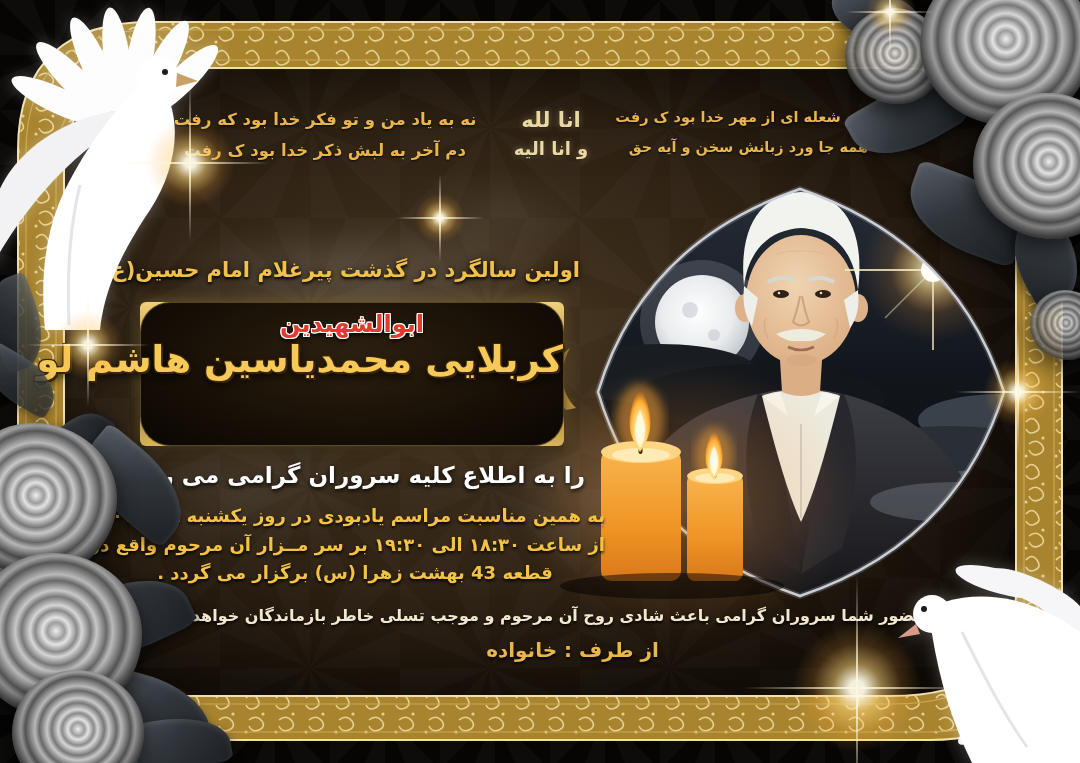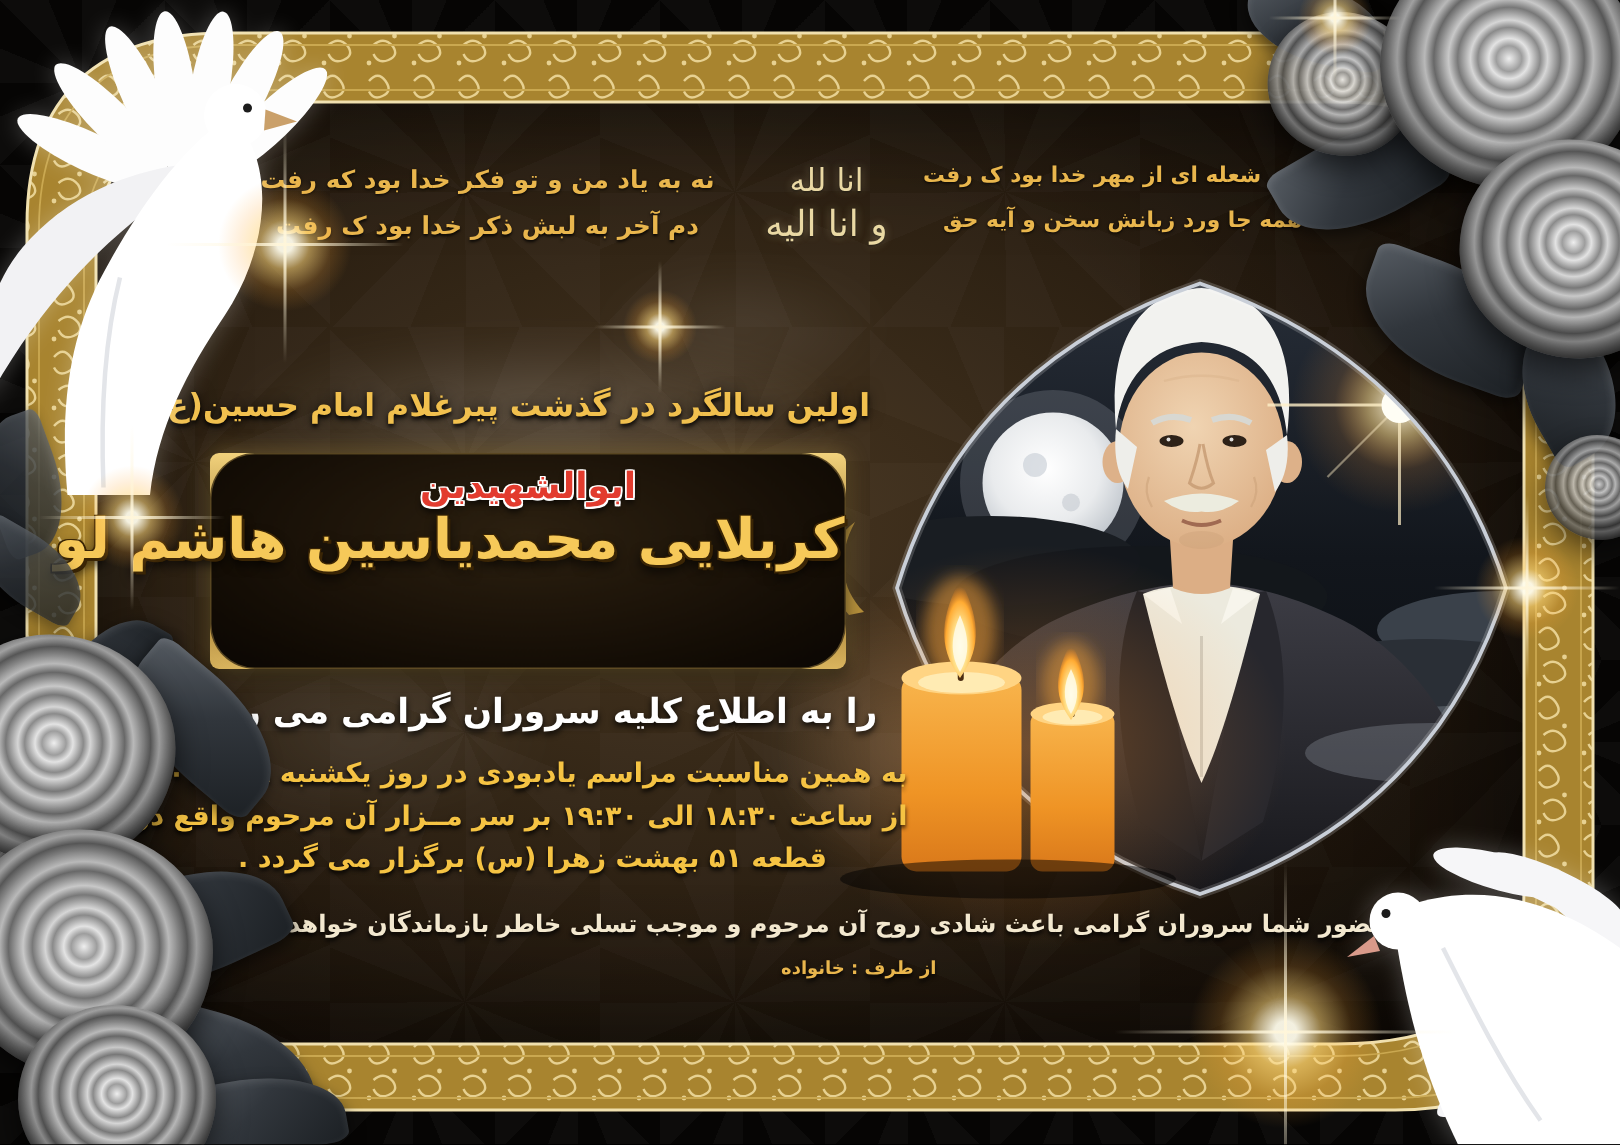--- a/index.html
+++ b/index.html
@@ -31,24 +31,24 @@
   svg.frame{z-index:5;}
   .content{position:absolute;inset:0;z-index:6;}
 
   
   .couplet{position:absolute;text-align:center;font-weight:bold;color:#e9b64d;
     text-shadow:0 1px 2px rgba(0,0,0,.85);}
   .couplet-left{left:170px;top:104px;width:310px;font-size:16.5px;line-height:31px;}
   .couplet-right{left:632px;top:102px;width:236px;font-size:14.5px;line-height:30px;white-space:nowrap;}
 
   .calligraphy{position:absolute;left:478px;top:96px;width:146px;height:142px;z-index:6;
-    color:#ead9a4;text-align:center;font-weight:normal;
+    color:#ead9a4;text-align:center;font-weight:bold;
     text-shadow:0 0 6px rgba(255,235,180,.35),0 1px 2px rgba(0,0,0,.8);}
   .calligraphy .c1{font-size:21px;margin-top:12px;}
-  .calligraphy .c2{font-size:24px;line-height:34px;}
+  .calligraphy .c2{font-size:18px;line-height:34px;}
   .calligraphy .c3{font-size:21px;line-height:30px;}
 
   .occasion{position:absolute;left:130px;top:258px;width:450px;text-align:center;
     font-size:21px;font-weight:bold;color:#f1c04e;white-space:nowrap;
     text-shadow:0 2px 3px rgba(0,0,0,.9),0 0 10px rgba(0,0,0,.6);}
 
   .plaque{position:absolute;left:140px;top:302px;width:424px;height:144px;border-radius:6px;
     padding:0;background:linear-gradient(180deg,#f2d27c,#8a6420 55%,#d9b45e);
     box-shadow:0 0 14px rgba(240,200,100,.35),0 4px 10px rgba(0,0,0,.7);}
   .plaque-inner{width:100%;height:100%;border-radius:30px;text-align:center;
@@ -62,21 +62,21 @@
     text-shadow:0 2px 3px rgba(0,0,0,.9);}
 
   .intro{position:absolute;left:115px;top:462px;width:470px;text-align:center;white-space:nowrap;
     font-size:23px;font-weight:bold;color:#ffffff;text-shadow:0 2px 4px rgba(0,0,0,.9);}
   .details{position:absolute;left:105px;top:502px;width:500px;text-align:center;
     font-size:18px;font-weight:bold;color:#f5c343;line-height:28.5px;white-space:nowrap;
     text-shadow:0 2px 3px rgba(0,0,0,.9);}
   .closing{position:absolute;left:118px;top:606px;width:845px;text-align:center;white-space:nowrap;
     font-size:16px;font-weight:bold;color:#f3e8cf;text-shadow:0 2px 3px rgba(0,0,0,.9);}
   .signature{position:absolute;left:150px;top:638px;width:845px;text-align:center;
-    font-size:12px;font-weight:bold;color:#e9b64d;text-shadow:0 2px 3px rgba(0,0,0,.9);}
+    font-size:20px;font-weight:bold;color:#e9b64d;text-shadow:0 2px 3px rgba(0,0,0,.9);}
 
   
   .rose{position:absolute;z-index:7;border-radius:48% 52% 47% 53%/50% 49% 51% 50%;
     background:radial-gradient(circle at 50% 47%,
       #efefef 0%,#9d9d9d 7%,#e3e3e3 11%,#8a8a8a 17%,#d6d6d6 21%,#787878 28%,
       #c8c8c8 33%,#686868 41%,#b9b9b9 46%,#585858 56%,#a9a9a9 61%,#4a4a4a 73%,
       #979797 78%,#3c3c3c 92%,#333333 100%);
     box-shadow:0 8px 20px rgba(0,0,0,.65),inset 0 -10px 20px rgba(0,0,0,.5);}
   .leaf{position:absolute;z-index:7;border-radius:10% 65% 12% 65%;
     background:linear-gradient(140deg,#565c63 0%,#31363c 45%,#1c2024 100%);
@@ -277,21 +277,21 @@
     <div class="plaque">
       <div class="plaque-inner">
         <div class="honorific">ابوالشهیدین</div>
         <div class="name">کربلایی محمدیاسین هاشم لو</div>
       </div>
     </div>
     <div class="intro">را به اطلاع کلیه سروران گرامی می رسانیم</div>
     <div class="details">
       <div>به همین مناسبت مراسم یادبودی در روز یکشنبه ۱۴۰۱/۳/۲۹</div>
       <div>از ساعت ۱۸:۳۰ الی ۱۹:۳۰ بر سر مــزار آن مرحوم واقع در</div>
-      <div>قطعه ۵۱ بهشت زهرا (س) برگزار می گردد .</div>
+      <div>قطعه 43 بهشت زهرا (س) برگزار می گردد .</div>
     </div>
     <div class="closing">حضور شما سروران گرامی باعث شادی روح آن مرحوم و موجب تسلی خاطر بازماندگان خواهد شد.</div>
     <div class="signature">از طرف : خانواده</div>
   </div>
 
   <div class="leaf" style="left:830px;top:-10px;width:95px;height:52px;transform:rotate(10deg)"></div>
   <div class="leaf" style="left:850px;top:88px;width:112px;height:62px;transform:rotate(-30deg)"></div>
   <div class="leaf" style="left:905px;top:178px;width:122px;height:72px;transform:rotate(20deg)"></div>
   <div class="leaf" style="left:1000px;top:228px;width:92px;height:62px;transform:rotate(60deg)"></div>
   <div class="rose" style="left:845px;top:8px;width:100px;height:96px;opacity:.92"></div>

